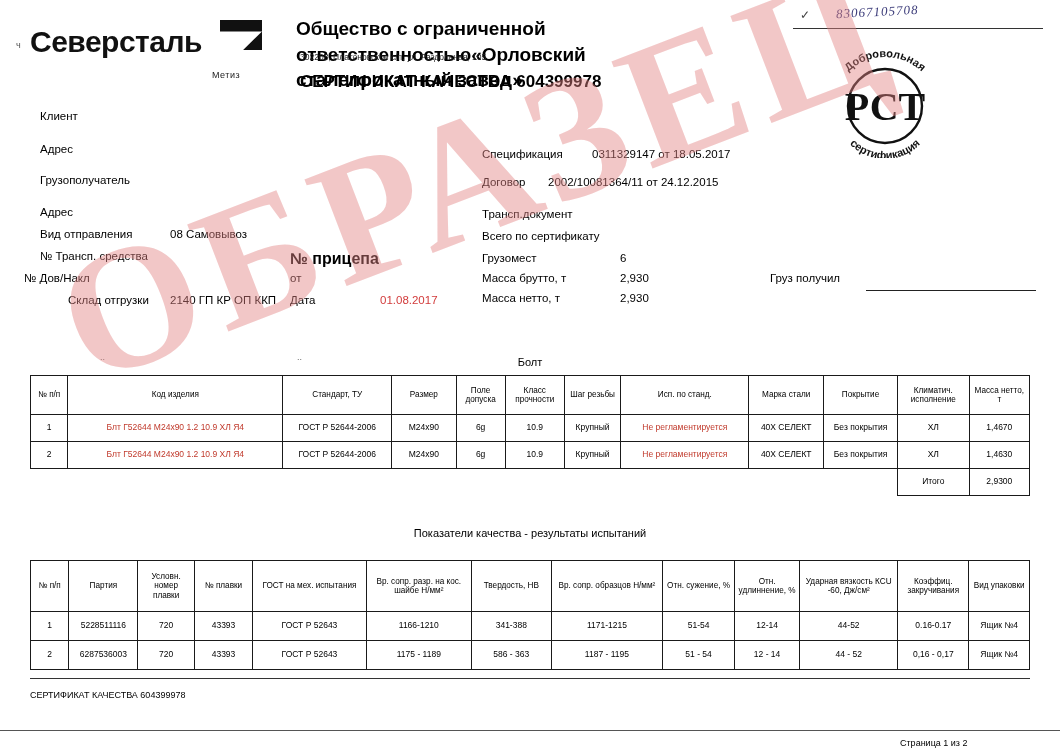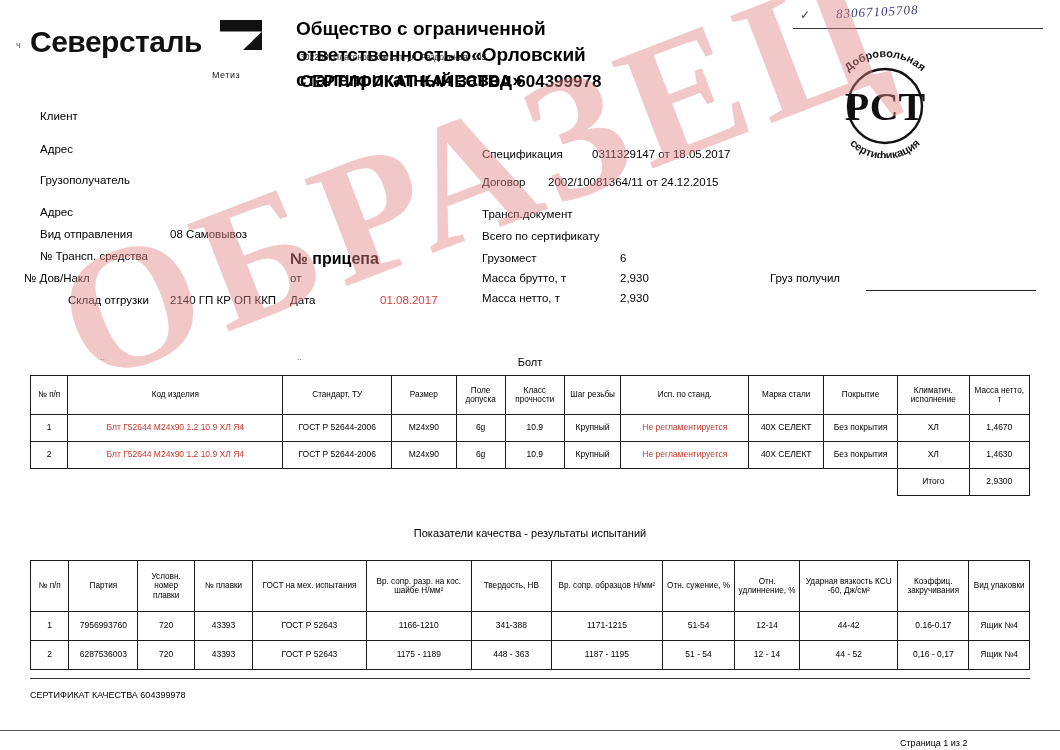--- a/index.html
+++ b/index.html
@@ -441,41 +441,41 @@
         <th>Отн. сужение, %</th>
         <th>Отн. удлиннение, %</th>
         <th>Ударная вязкость КСU -60, Дж/см²</th>
         <th>Коэффиц. закручивания</th>
         <th>Вид упаковки</th>
       </tr>
     </thead>
     <tbody>
       <tr>
         <td>1</td>
-        <td>7956993760</td>
+        <td>5228511116</td>
         <td>720</td>
         <td>43393</td>
         <td>ГОСТ Р 52643</td>
         <td>1166-1210</td>
         <td>341-388</td>
         <td>1171-1215</td>
         <td>51-54</td>
         <td>12-14</td>
-        <td>44-42</td>
+        <td>44-52</td>
         <td>0.16-0.17</td>
         <td>Ящик №4</td>
       </tr>
       <tr>
         <td>2</td>
         <td>6287536003</td>
         <td>720</td>
         <td>43393</td>
         <td>ГОСТ Р 52643</td>
         <td>1175 - 1189</td>
-        <td>448 - 363</td>
+        <td>586 - 363</td>
         <td>1187 - 1195</td>
         <td>51 - 54</td>
         <td>12 - 14</td>
         <td>44 - 52</td>
         <td>0,16 - 0,17</td>
         <td>Ящик №4</td>
       </tr>
     </tbody>
   </table>
 

